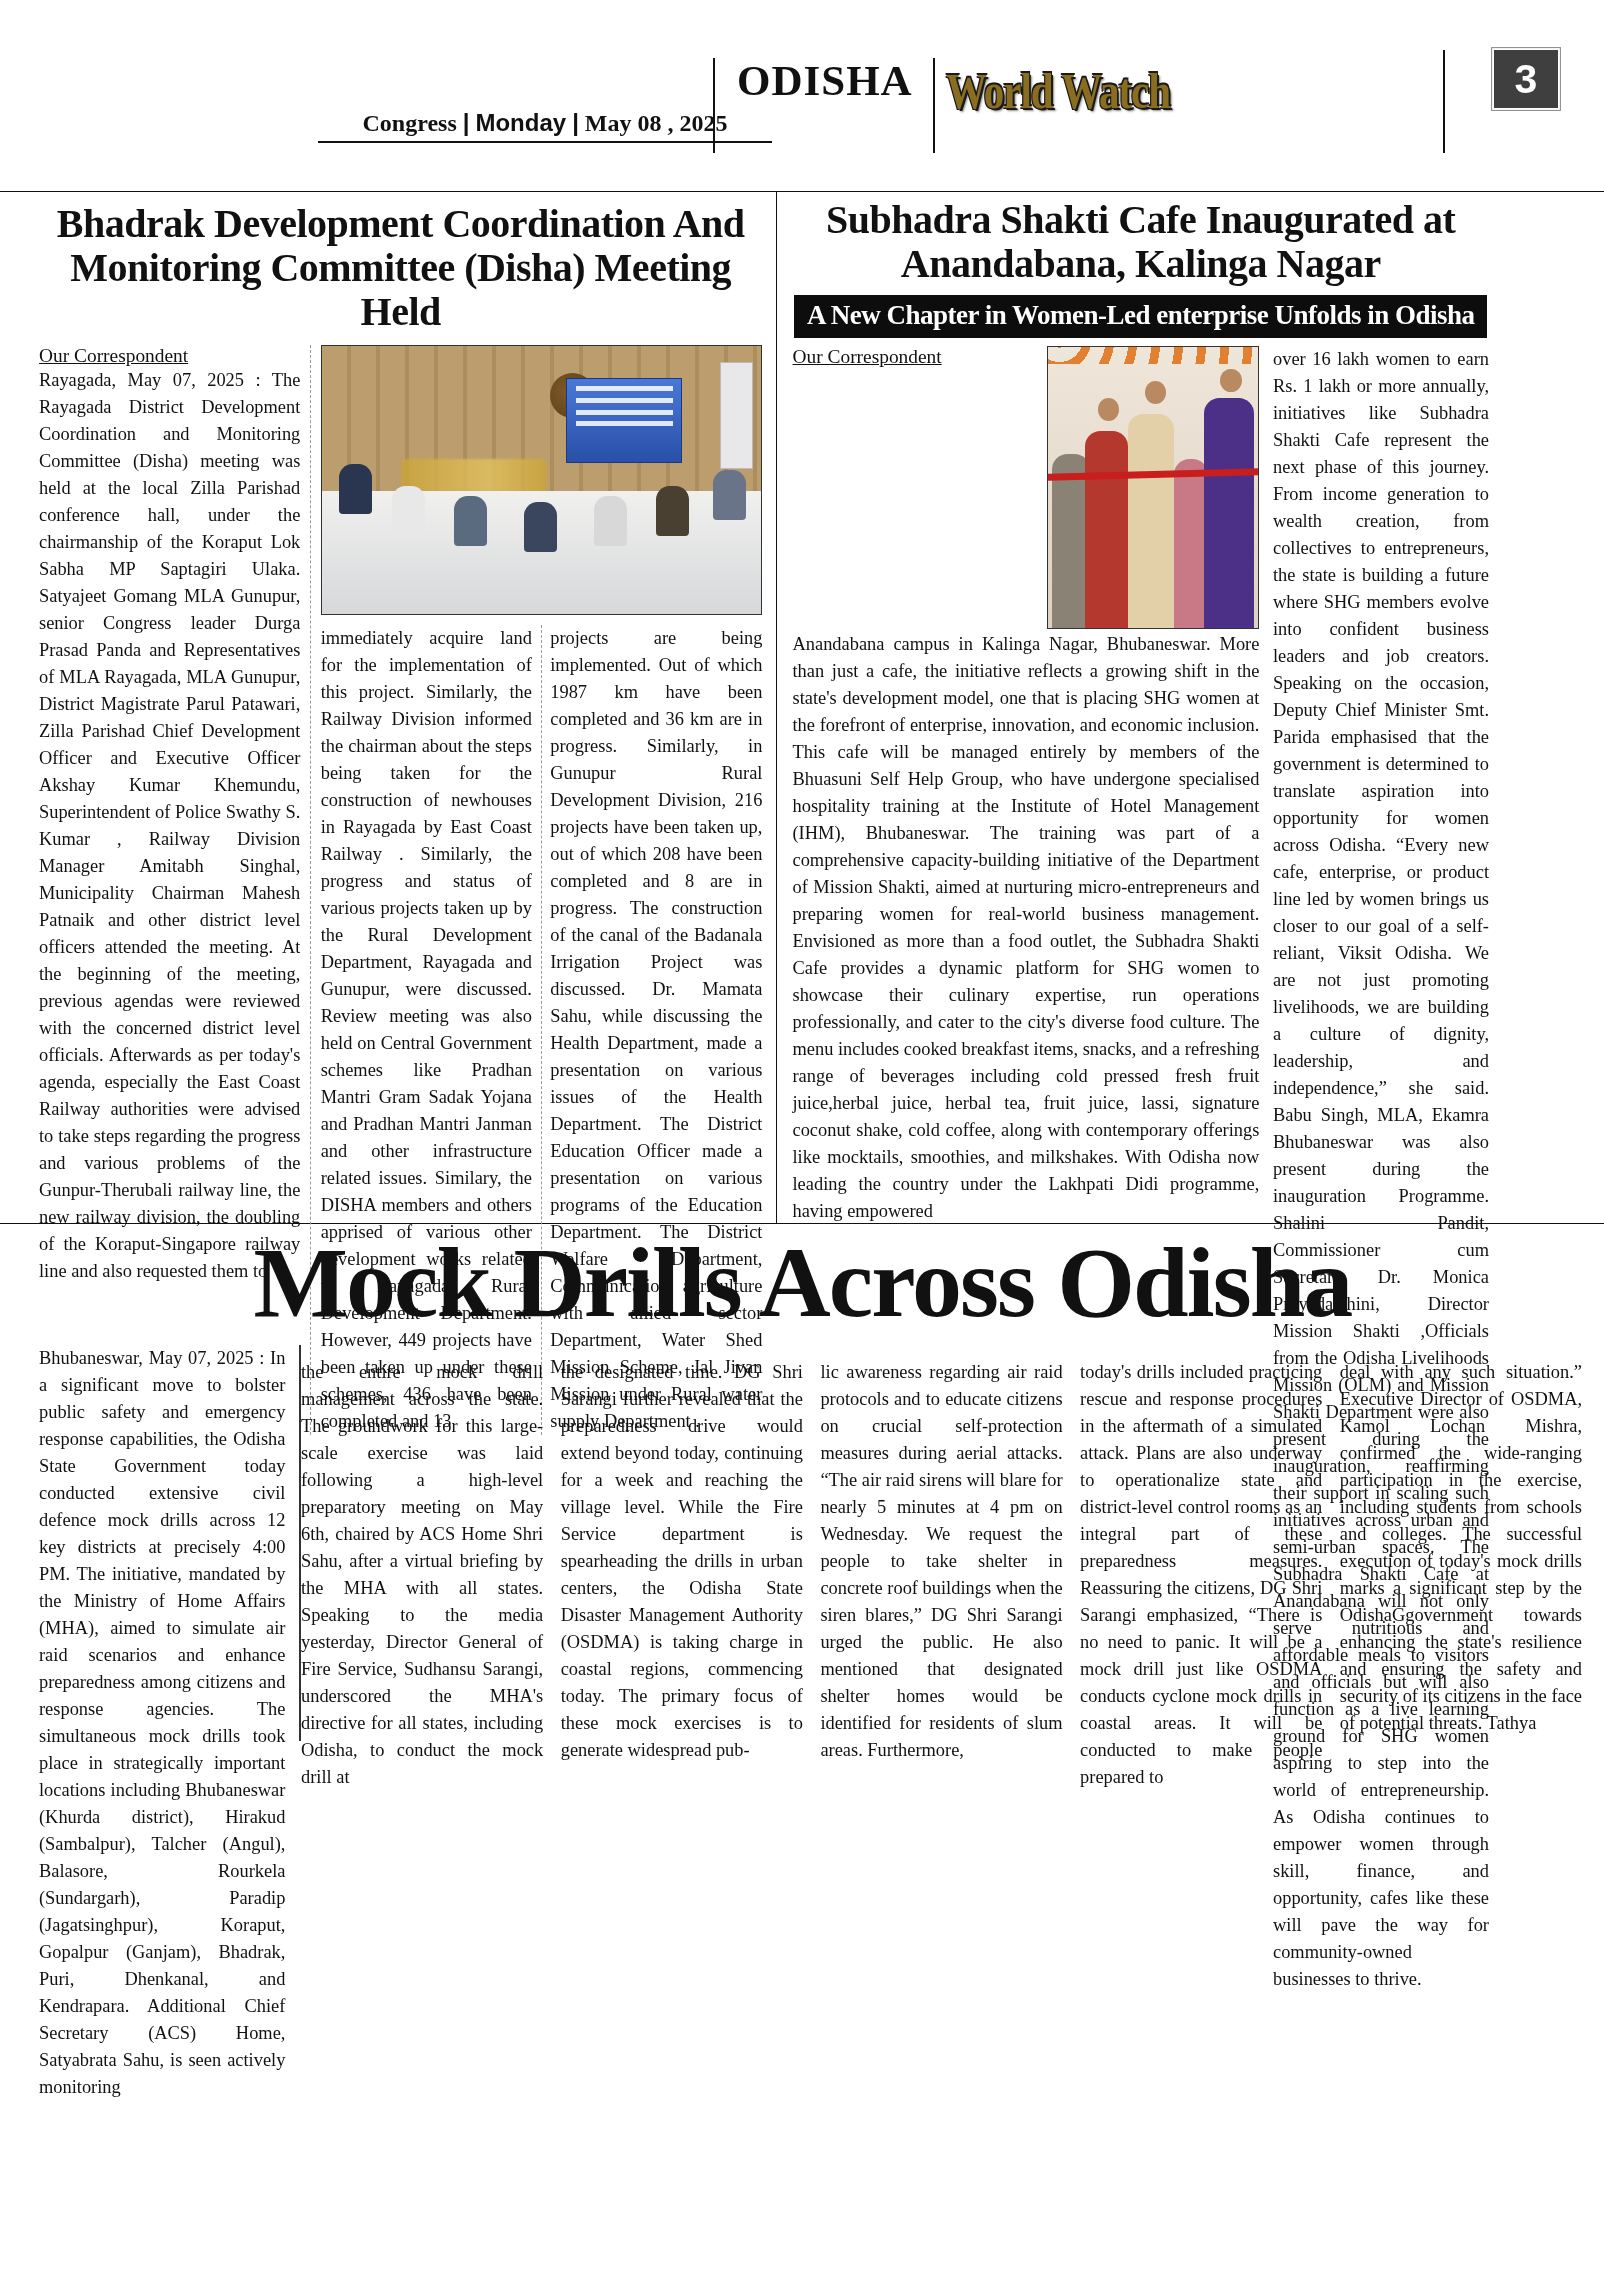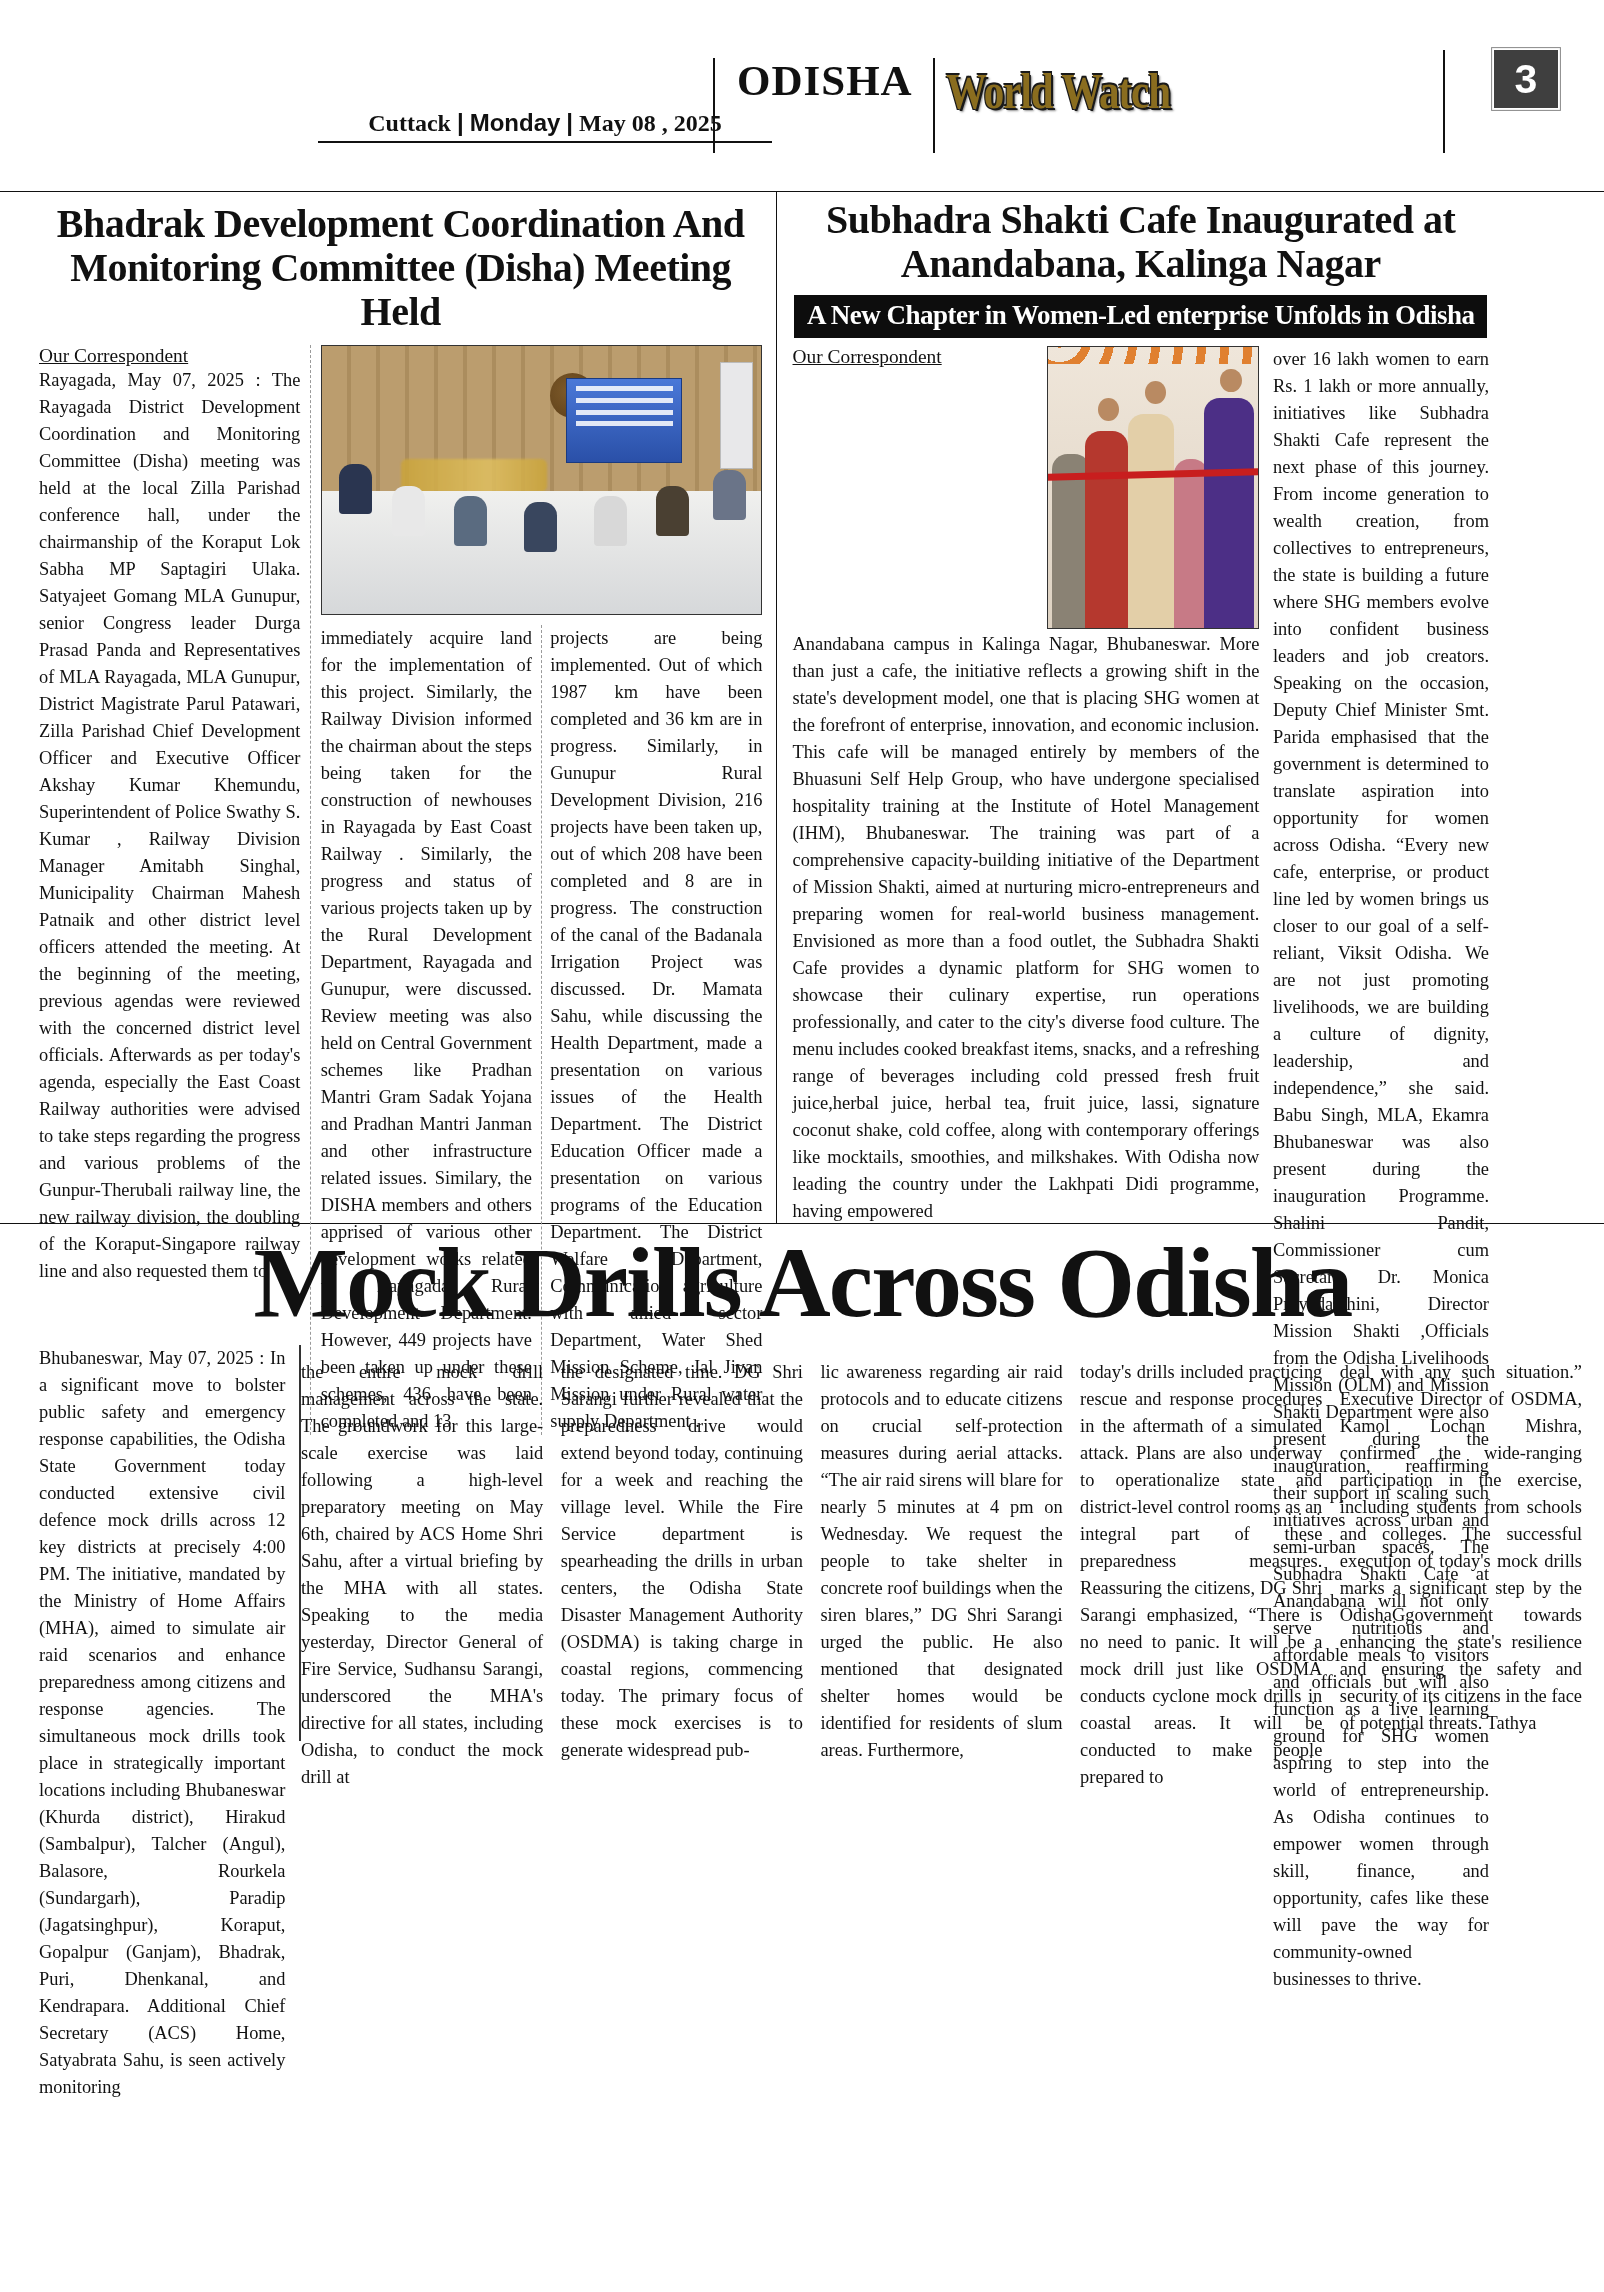--- a/index.html
+++ b/index.html
@@ -108,21 +108,21 @@
   .mock-cols { display:flex; margin-top:13.6px; gap:17.5px; }
   .mock-cols > div { flex:1; }
 </style>
 </head>
 <body>
 
 <div class="page">
 
   <div class="header">
     <div class="dateline">
-      <span class="city">Cuttack</span>
+      <span class="city">Congress</span>
       <span class="sep">|</span>
       <span class="day">Monday</span>
       <span class="sep">|</span>
       <span class="date">May 08 , 2025</span>
     </div>
     <div class="vrule" style="left:713px; top:58px; height:95px;"></div>
     <div class="section-name">ODISHA</div>
     <div class="vrule" style="left:933px; top:58px; height:95px;"></div>
     <div class="masthead-logo">World Watch</div>
     <div class="vrule" style="left:1443px; top:50px; height:103px;"></div>

